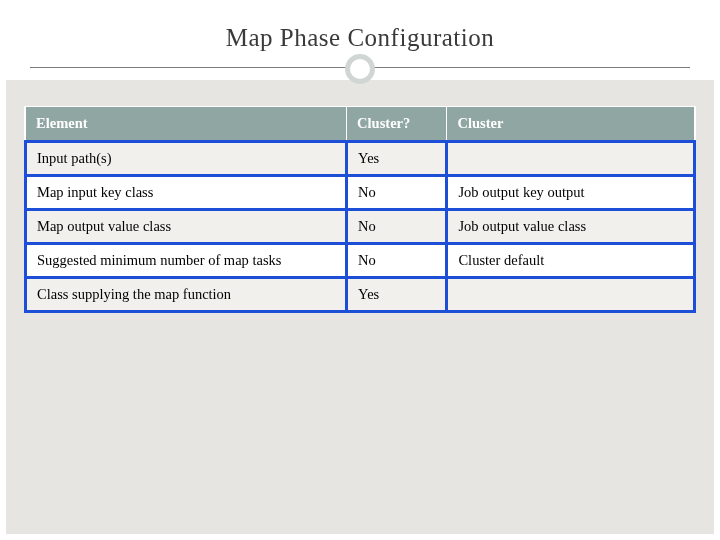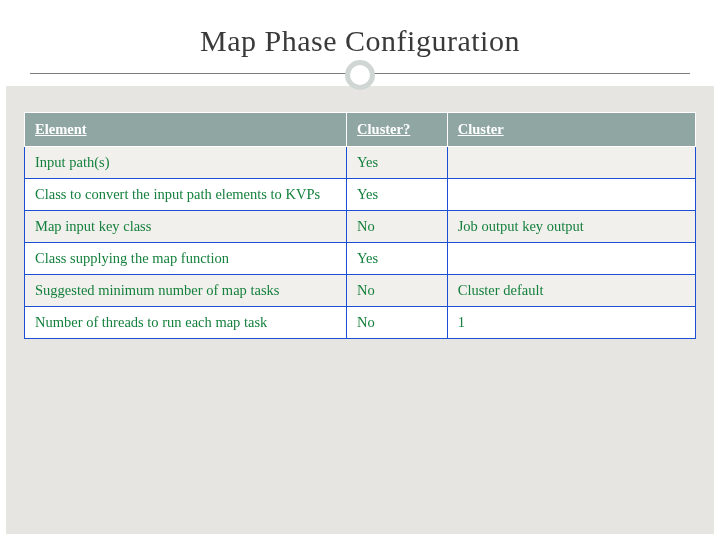--- a/index.html
+++ b/index.html
@@ -16,21 +16,21 @@
     background: #e6e5e1;
     border: 6px solid #ffffff;
   }
   .header-area {
     background: #ffffff;
     padding: 18px 0 28px 0;
     position: relative;
   }
   .title {
     text-align: center;
-    font-size: 30px;
+    font-size: 25px;
     font-weight: 400;
     color: #3a3a3a;
     font-family: Georgia, serif;
     letter-spacing: 0.5px;
   }
   .rule {
     position: absolute;
     left: 24px;
     right: 24px;
     bottom: 12px;
@@ -60,26 +60,25 @@
   }
   th {
     background: #8fa6a2;
     color: #ffffff;
     text-align: left;
     font-weight: 700;
     padding: 8px 10px;
     border: 1px solid #ffffff;
     vertical-align: top;
     font-family: Georgia, serif;
-    text-decoration: underline;
   }
   td {
     padding: 7px 10px;
-    border: 1px solid #1d4ed8;
-    color: #15803d;
+    border: 3px solid #1d4ed8;
+    color: #000000;
     vertical-align: top;
   }
   tbody tr:nth-child(odd) td { background: #f1f0ec; }
   tbody tr:nth-child(even) td { background: #ffffff; }
   col.c-el { width: 48%; }
   col.c-req { width: 15%; }
   col.c-def { width: 37%; }
 </style>
 </head>
 <body>
@@ -105,40 +104,35 @@
           <th>Cluster</th>
         </tr>
       </thead>
       <tbody>
         <tr>
           <td>Input path(s)</td>
           <td>Yes</td>
           <td></td>
         </tr>
         <tr>
-          <td>Class to convert the input path elements to KVPs</td>
-          <td>Yes</td>
-          <td></td>
-        </tr>
-        <tr>
           <td>Map input key class</td>
           <td>No</td>
           <td>Job output key output</td>
         </tr>
         <tr>
-          <td>Class supplying the map function</td>
-          <td>Yes</td>
-          <td></td>
+          <td>Map output value class</td>
+          <td>No</td>
+          <td>Job output value class</td>
         </tr>
         <tr>
           <td>Suggested minimum number of map tasks</td>
           <td>No</td>
           <td>Cluster default</td>
         </tr>
         <tr>
-          <td>Number of threads to run each map task</td>
-          <td>No</td>
-          <td>1</td>
+          <td>Class supplying the map function</td>
+          <td>Yes</td>
+          <td></td>
         </tr>
       </tbody>
     </table>
   </div>
 </div>
 
 </body></html>

